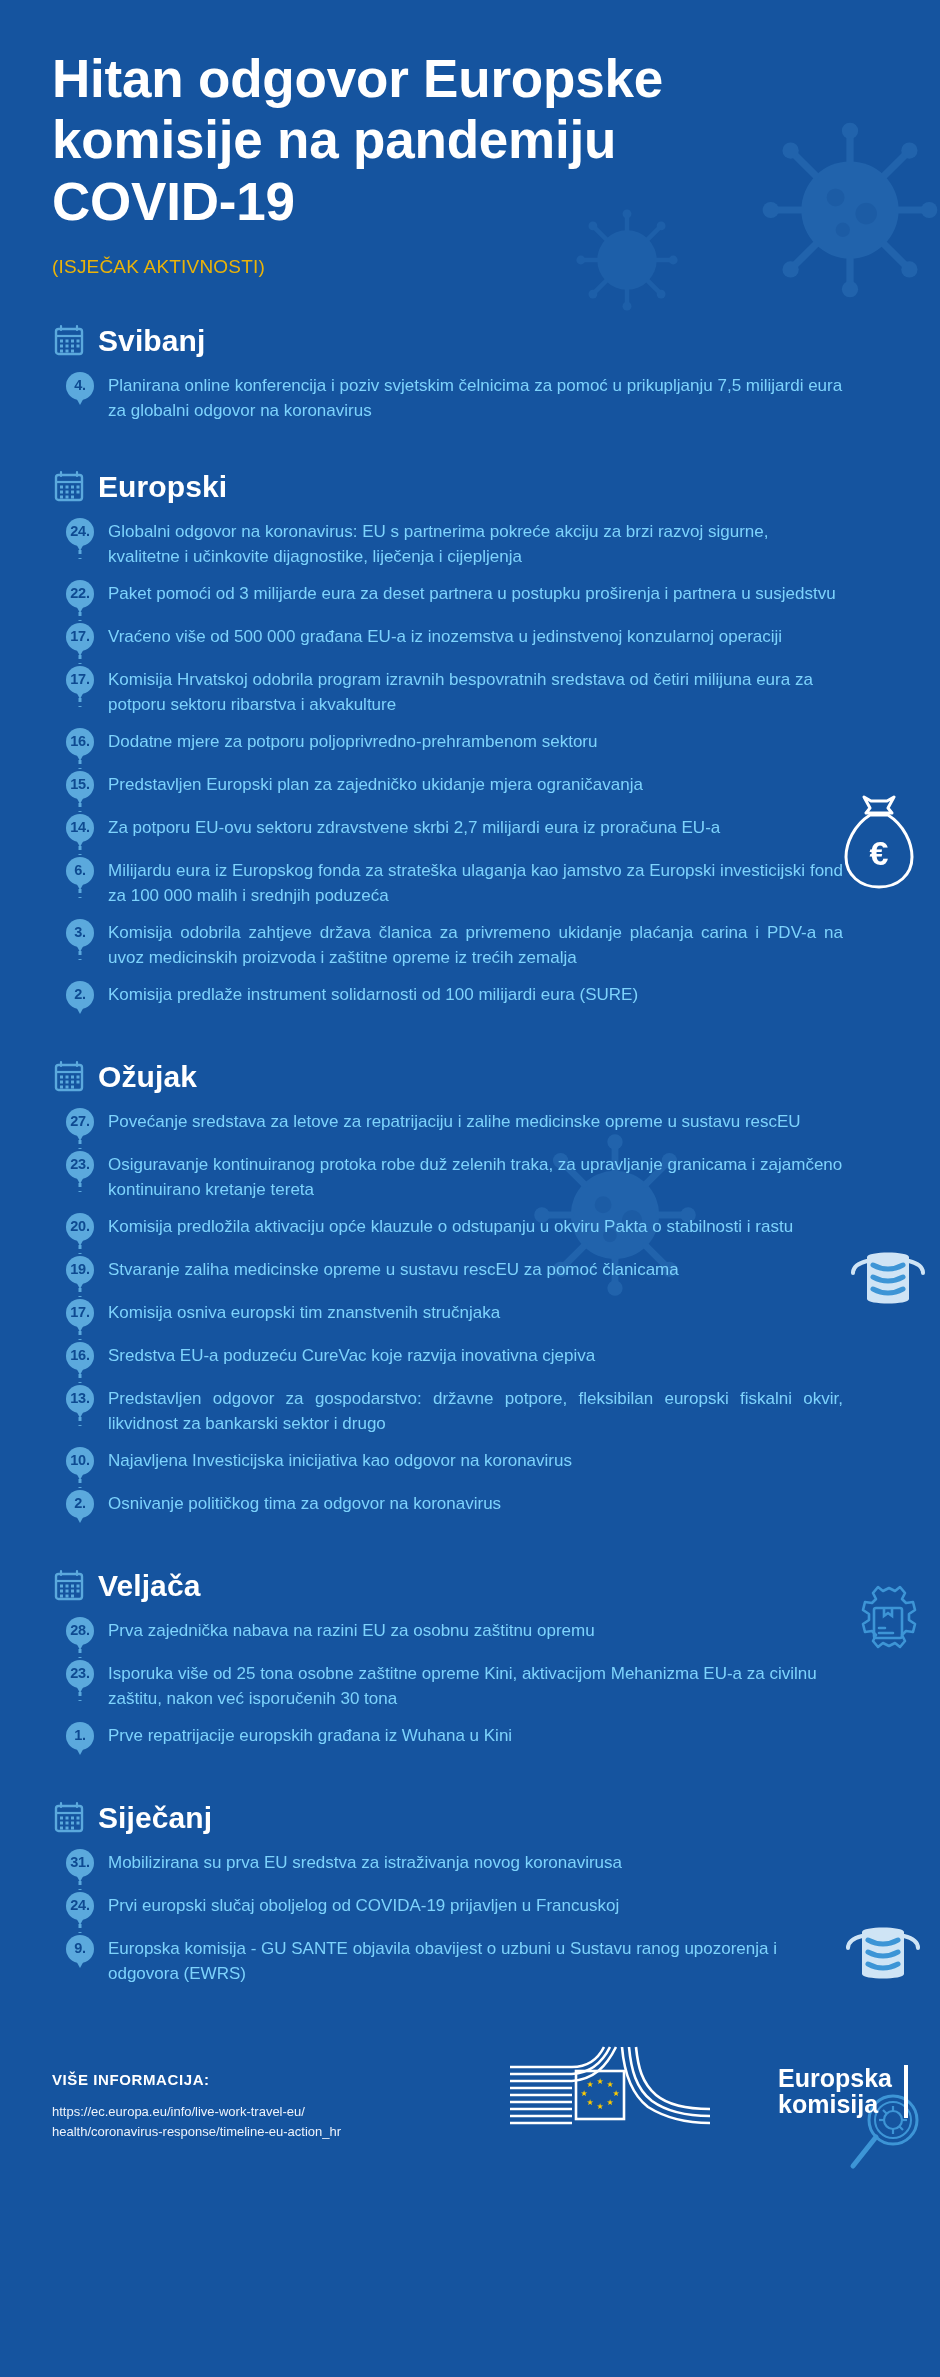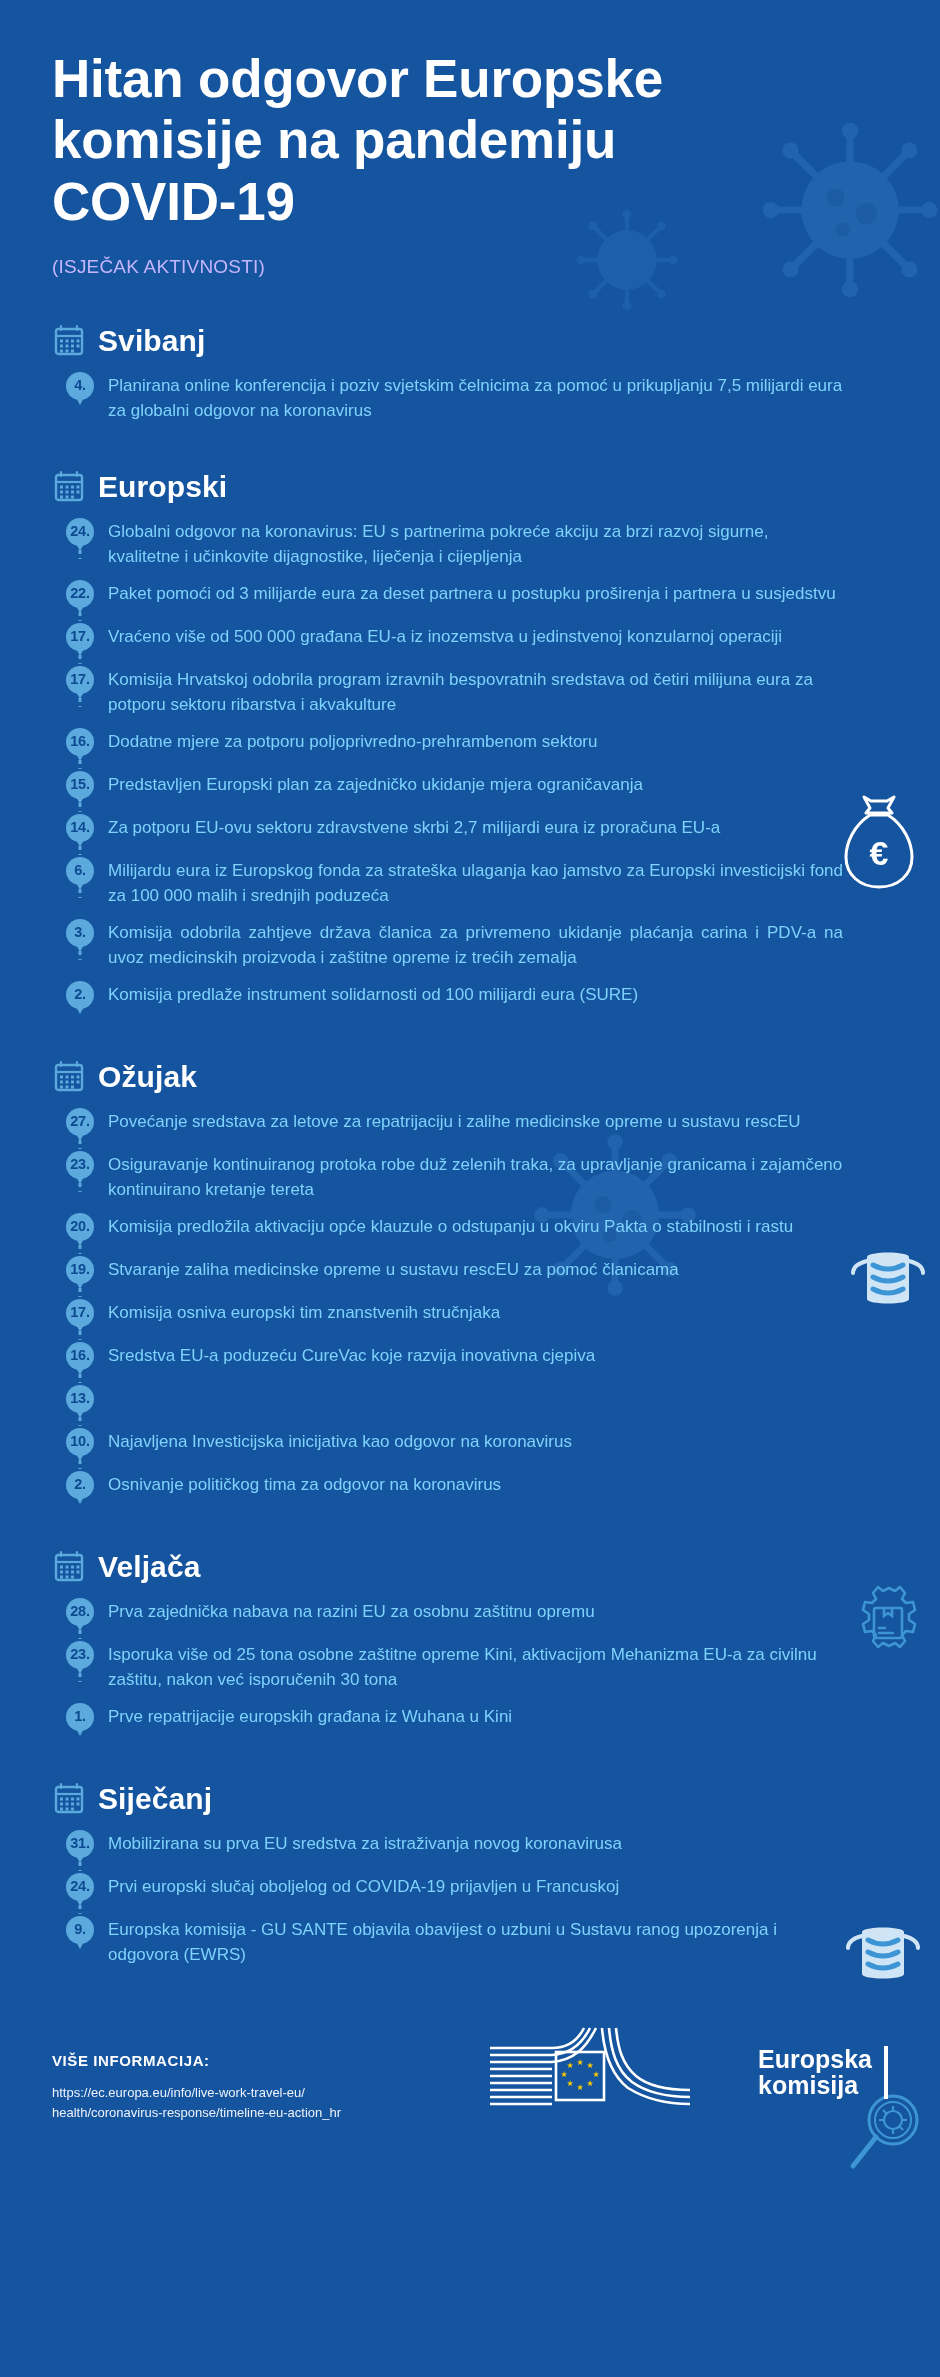--- a/index.html
+++ b/index.html
@@ -41,21 +41,21 @@
     font-size: 53px;
     line-height: 1.16;
     font-weight: bold;
     letter-spacing: -0.2px;
     max-width: 660px;
   }
   .subtitle {
     margin-top: 24px;
     font-size: 19px;
     letter-spacing: .2px;
-    color: #c4b5fd;
+    color: #eab308;
   }
 
   
   .content {
     position: relative;
     z-index: 3;
     padding: 0 52px 0 52px;
   }
 
   .month {
@@ -140,21 +140,21 @@
     padding-top: 4px;
     max-width: 735px;
   }
   .etext.justify { text-align: justify; }
 
   
   .footer {
     position: relative;
     z-index: 3;
     margin-top: 52px;
-    padding: 0 52px 40px 52px;
+    padding: 0 32px 40px 52px;
     display: flex;
     align-items: flex-end;
     justify-content: space-between;
   }
   .more-label {
     font-size: 15px;
     font-weight: bold;
     letter-spacing: .6px;
     margin-bottom: 14px;
   }
@@ -631,20 +631,21 @@
             <div class="marker">
               <div class="pin">
                 <svg viewBox="0 0 34 34">
   <circle cx="17" cy="15" r="14" fill="#5ba9dd"></circle>
   <path d="M17 34 L11.5 24 H22.5 Z" fill="#5ba9dd"></path>
 </svg>
                 <span class="daynum">13.</span>
               </div>
               <div class="connector"></div>
             </div>
+            <div class="etext justify">Predstavljen odgovor za gospodarstvo: državne potpore, fleksibilan europski fiskalni okvir, likvidnost za bankarski sektor i drugo</div>
           </div>
           <div class="entry">
             <div class="marker">
               <div class="pin">
                 <svg viewBox="0 0 34 34">
   <circle cx="17" cy="15" r="14" fill="#5ba9dd"></circle>
   <path d="M17 34 L11.5 24 H22.5 Z" fill="#5ba9dd"></path>
 </svg>
                 <span class="daynum">10.</span>
               </div>

